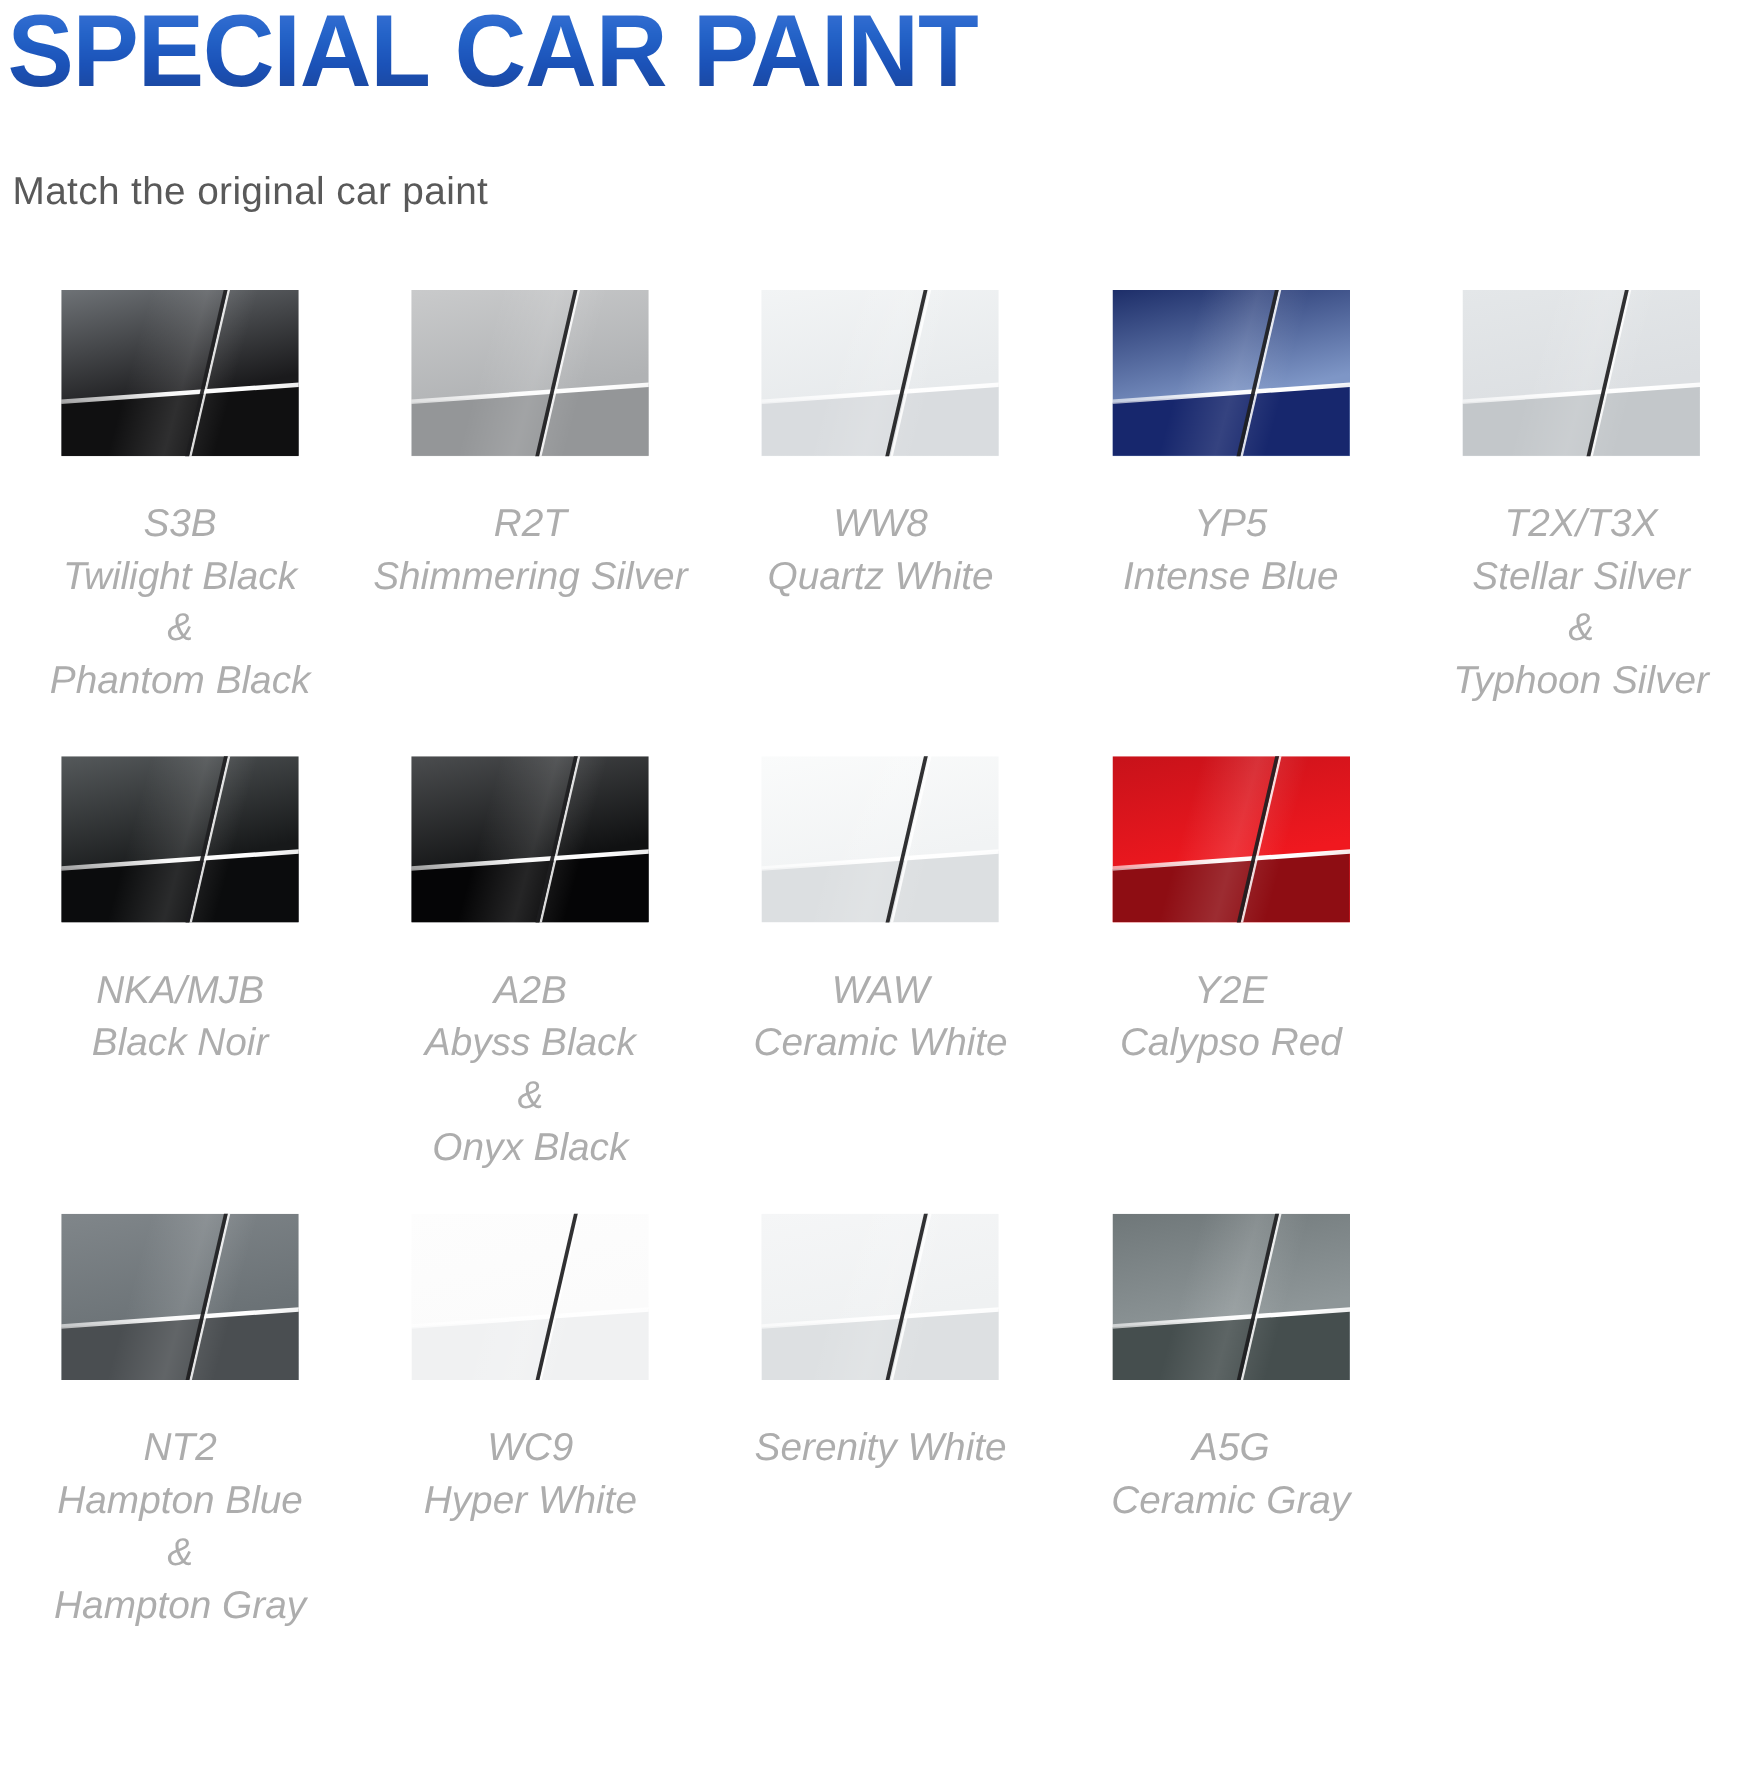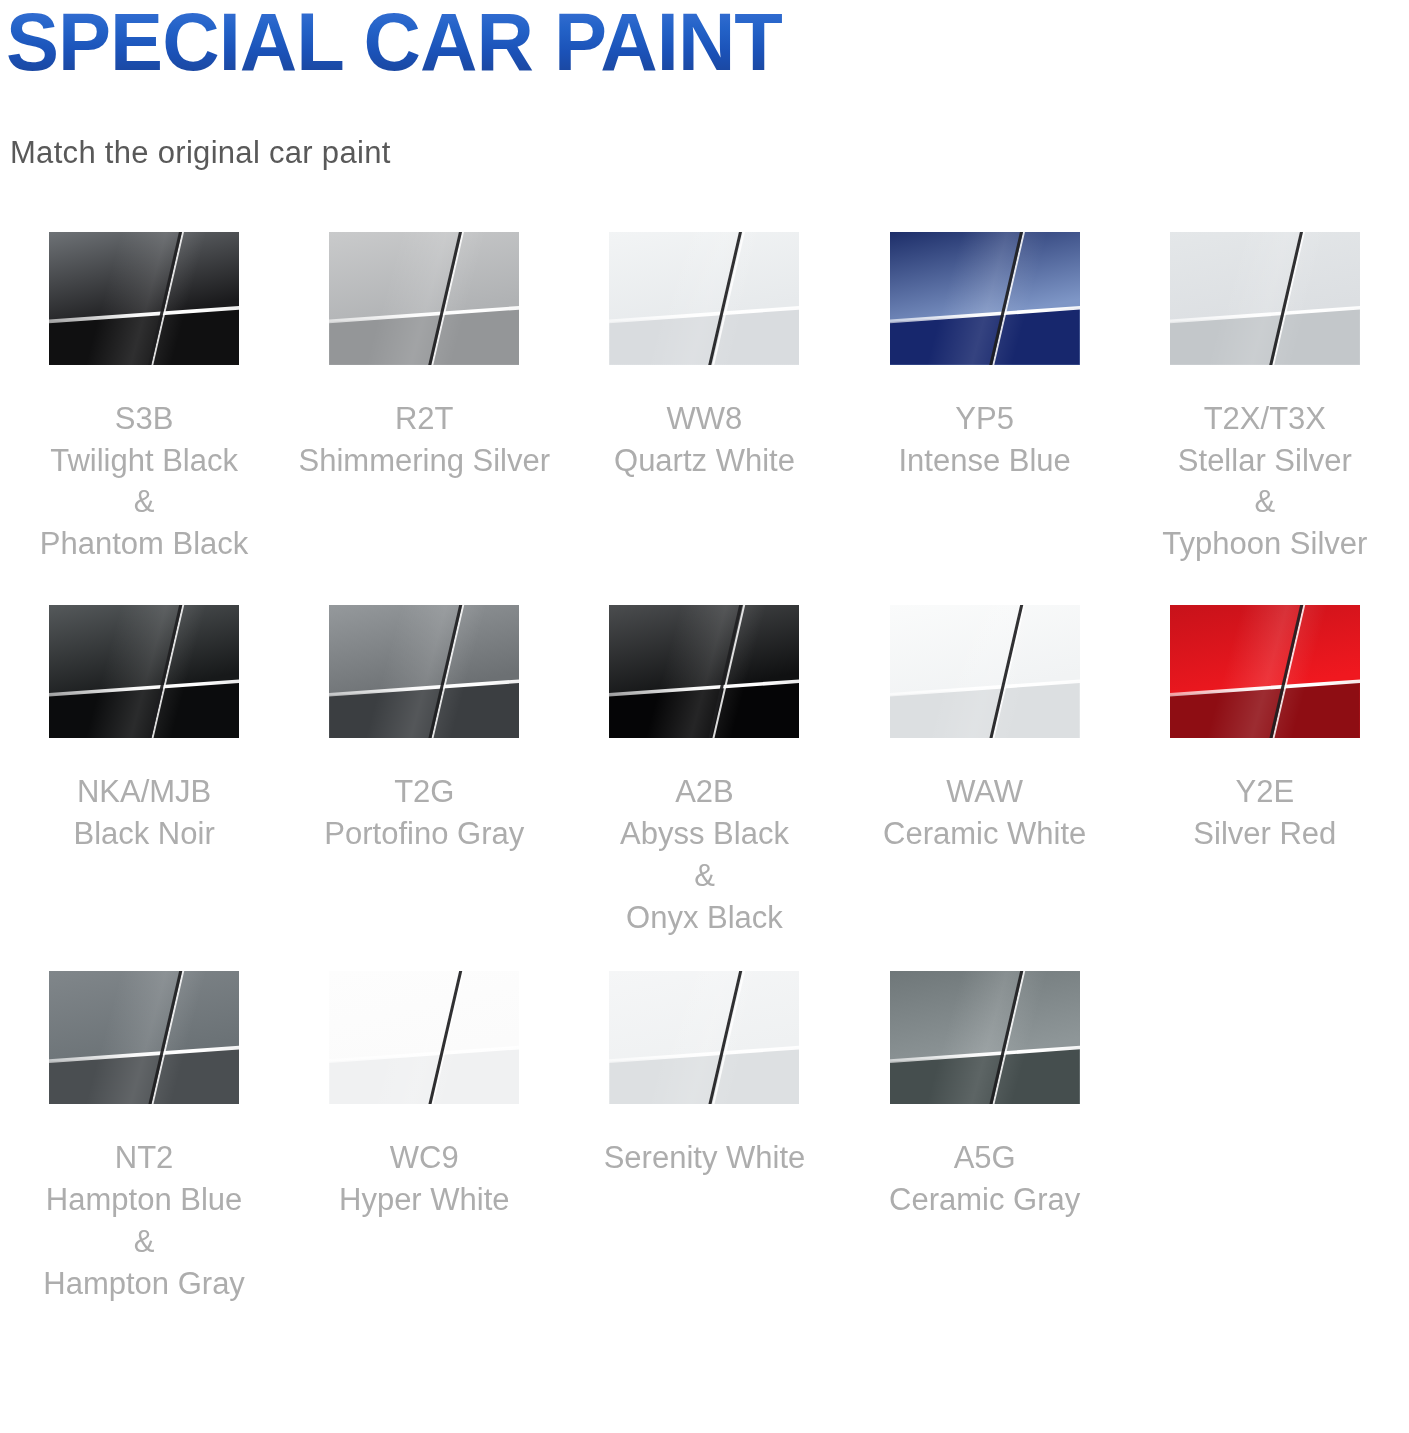--- a/index.html
+++ b/index.html
@@ -54,20 +54,21 @@
     letter-spacing: 0.3px;
   }
 
   
   .grid {
     margin-top: 52px;
   }
   .row {
     display: flex;
     width: 100%;
+    font-style: italic;
   }
   .row-1 { margin-top: 0; }
   .row-2 { margin-top: 40px; }
   .row-3 { margin-top: 33px; }
 
   .cell {
     width: 20%;
     display: flex;
     flex-direction: column;
     align-items: center;
@@ -253,34 +254,20 @@
             <div class="gap"></div>
             <div class="sheen"></div>
           </div>
           <div class="caption">
             <span class="code">NKA/MJB</span>
             <span class="name">Black Noir</span>
           </div>
         </div>
         <div class="cell">
           <div class="swatch">
-            <div class="upper" style="background: linear-gradient(168deg, rgb(149, 153, 156) 0%, rgb(108, 112, 115) 62%, rgb(108, 112, 115) 100%);"></div>
-            <div class="lower" style="background: linear-gradient(rgb(59, 62, 65) 0%, rgb(59, 62, 65) 100%);"></div>
-            <div class="shoulder"></div>
-            <div class="gap-hi"></div>
-            <div class="gap"></div>
-            <div class="sheen"></div>
-          </div>
-          <div class="caption">
-            <span class="code">T2G</span>
-            <span class="name">Portofino Gray</span>
-          </div>
-        </div>
-        <div class="cell">
-          <div class="swatch">
             <div class="upper" style="background: linear-gradient(168deg, rgb(75, 77, 79) 0%, rgb(16, 17, 18) 62%, rgb(16, 17, 18) 100%);"></div>
             <div class="lower" style="background: linear-gradient(rgb(5, 5, 6) 0%, rgb(5, 5, 6) 100%);"></div>
             <div class="shoulder"></div>
             <div class="gap-hi"></div>
             <div class="gap"></div>
             <div class="sheen"></div>
           </div>
           <div class="caption">
             <span class="code">A2B</span>
             <span class="name">Abyss Black</span>
@@ -306,21 +293,21 @@
           <div class="swatch">
             <div class="upper" style="background: linear-gradient(168deg, rgb(199, 18, 26) 0%, rgb(240, 24, 31) 62%, rgb(240, 24, 31) 100%);"></div>
             <div class="lower" style="background: linear-gradient(rgb(142, 13, 19) 0%, rgb(142, 13, 19) 100%);"></div>
             <div class="shoulder"></div>
             <div class="gap-hi"></div>
             <div class="gap"></div>
             <div class="sheen"></div>
           </div>
           <div class="caption">
             <span class="code">Y2E</span>
-            <span class="name">Silver Red</span>
+            <span class="name">Calypso Red</span>
           </div>
         </div>
       </div>
       <div class="row row-3">
         <div class="cell">
           <div class="swatch">
             <div class="upper" style="background: linear-gradient(168deg, rgb(128, 134, 138) 0%, rgb(107, 114, 118) 62%, rgb(107, 114, 118) 100%);"></div>
             <div class="lower" style="background: linear-gradient(rgb(74, 78, 81) 0%, rgb(74, 78, 81) 100%);"></div>
             <div class="shoulder"></div>
             <div class="gap-hi"></div>

